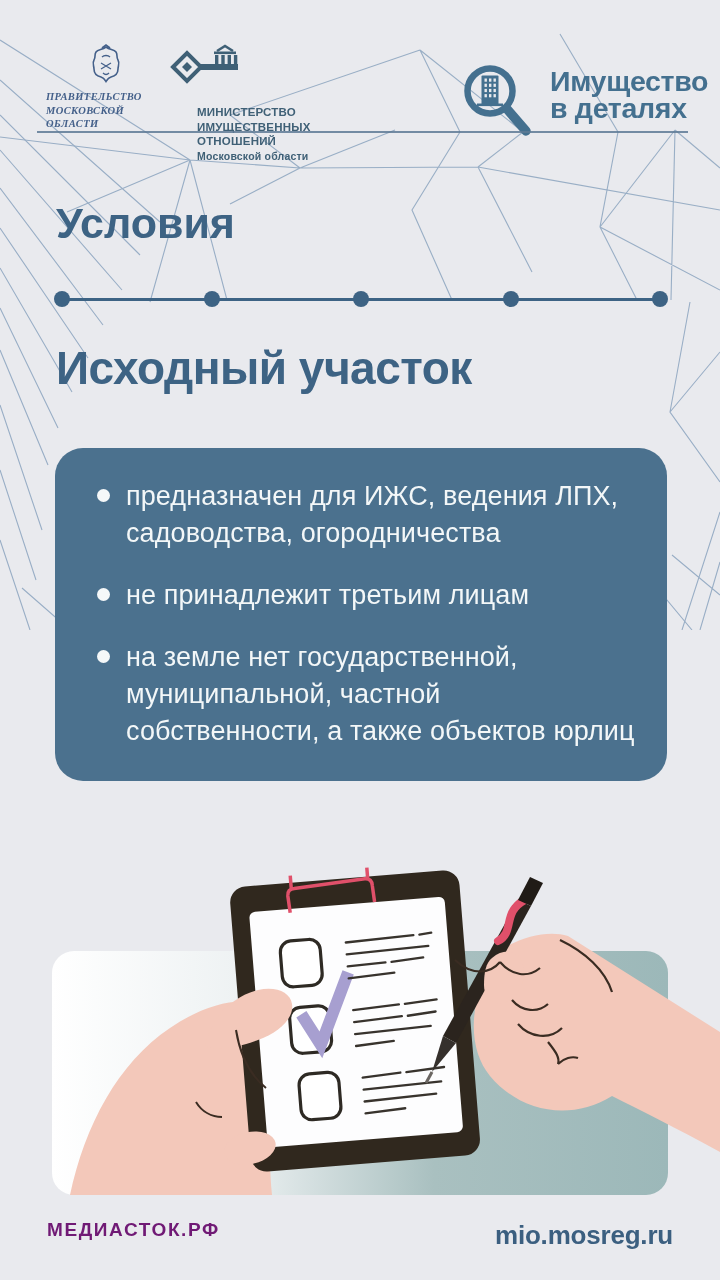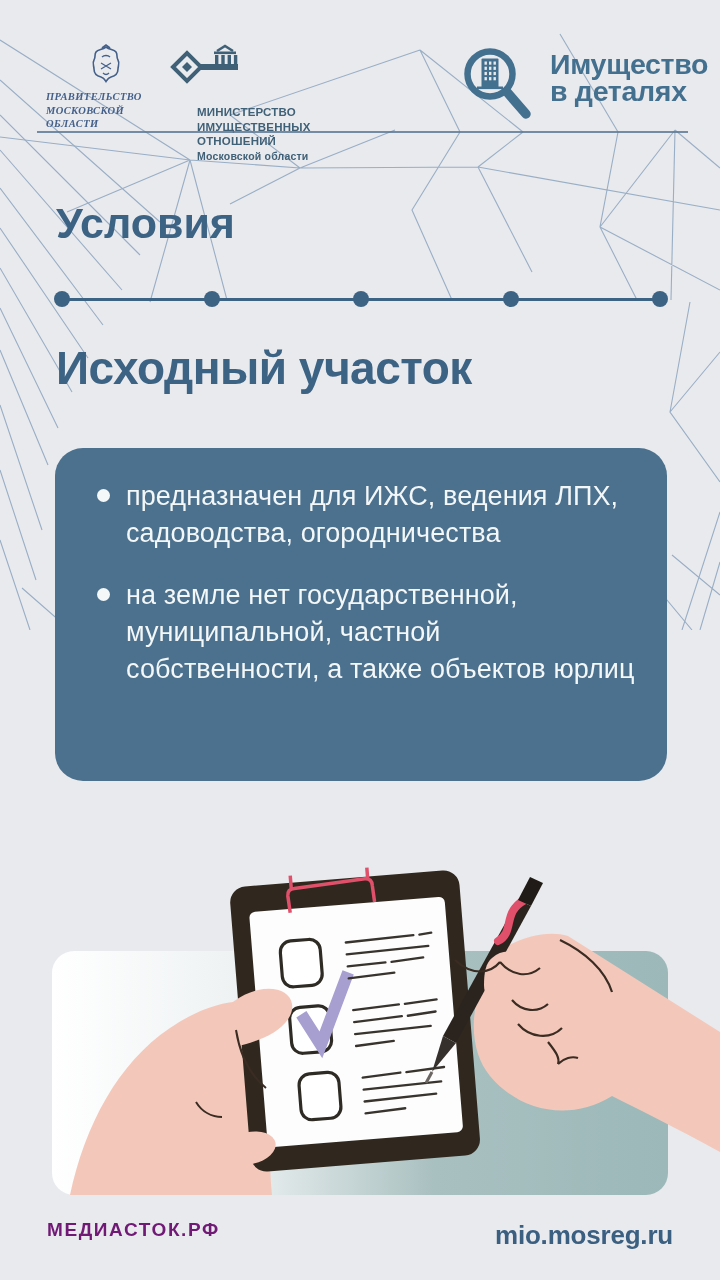--- a/index.html
+++ b/index.html
@@ -12,21 +12,21 @@
 
   
   .gov-logo { position:absolute; left:46px; top:44px; width:120px; text-align:left; z-index:2;font-style:italic; }
   .gov-logo .crest { display:block; margin:0 auto 6px auto; }
   .gov-logo .gov-line { font-family:"Liberation Serif", serif; font-weight:bold; font-size:10.5px;
       letter-spacing:.4px; color:#44608a; line-height:13.5px; }
   .min-logo { position:absolute; left:170px; top:44px; z-index:2; }
   .min-logo .min-text { margin-left:27px; margin-top:17px; }
   .min-line { font-size:11.5px; font-weight:bold; color:#3f6076; line-height:14.5px; letter-spacing:.2px; }
   .min-line.small { font-size:10.5px; font-weight:bold; }
-  .brand { position:absolute; left:462px; top:40px; z-index:2; display:flex; }
+  .brand { position:absolute; left:462px; top:57px; z-index:2; display:flex; }
   .brand-text { margin-left:10px; margin-top:11px; font-size:28.5px; font-weight:bold;
       color:#44708f; line-height:27px; letter-spacing:-0.3px; }
   .divider { position:absolute; left:37px; top:131px; width:651px; height:1.5px;
       background:#5e7a95; opacity:.85; z-index:2; }
 
   
   .kicker { position:absolute; left:56px; top:199px; font-size:43px; font-weight:bold;
       color:#3d6384; z-index:2; letter-spacing:0; }
   .progress { position:absolute; left:54px; top:291px; width:614px; height:16px; z-index:2; }
   .progress .track { position:absolute; left:6px; right:6px; top:6.5px; height:3px; background:#3d6384; }
@@ -150,20 +150,24 @@
   <div class="title">Исходный участок</div>
 
   <div class="card">
     <ul>
       <li>
         <span class="bullet"></span>
         <span class="cond-text">предназначен для ИЖС, ведения ЛПХ, садоводства, огородничества</span>
       </li>
       <li>
         <span class="bullet"></span>
+        <span class="cond-text">не принадлежит третьим лицам</span>
+      </li>
+      <li>
+        <span class="bullet"></span>
         <span class="cond-text">на земле нет государственной, муниципальной, частной собственности, а также объектов юрлиц</span>
       </li>
     </ul>
   </div>
 
   <svg class="illustration" width="720" height="440" viewBox="0 840 720 440">
     <defs>
       <linearGradient id="panelGrad" x1="0" y1="0" x2="1" y2="0">
         <stop offset="0" stop-color="#ffffff"></stop>
         <stop offset="0.3" stop-color="#eef2f3"></stop>

